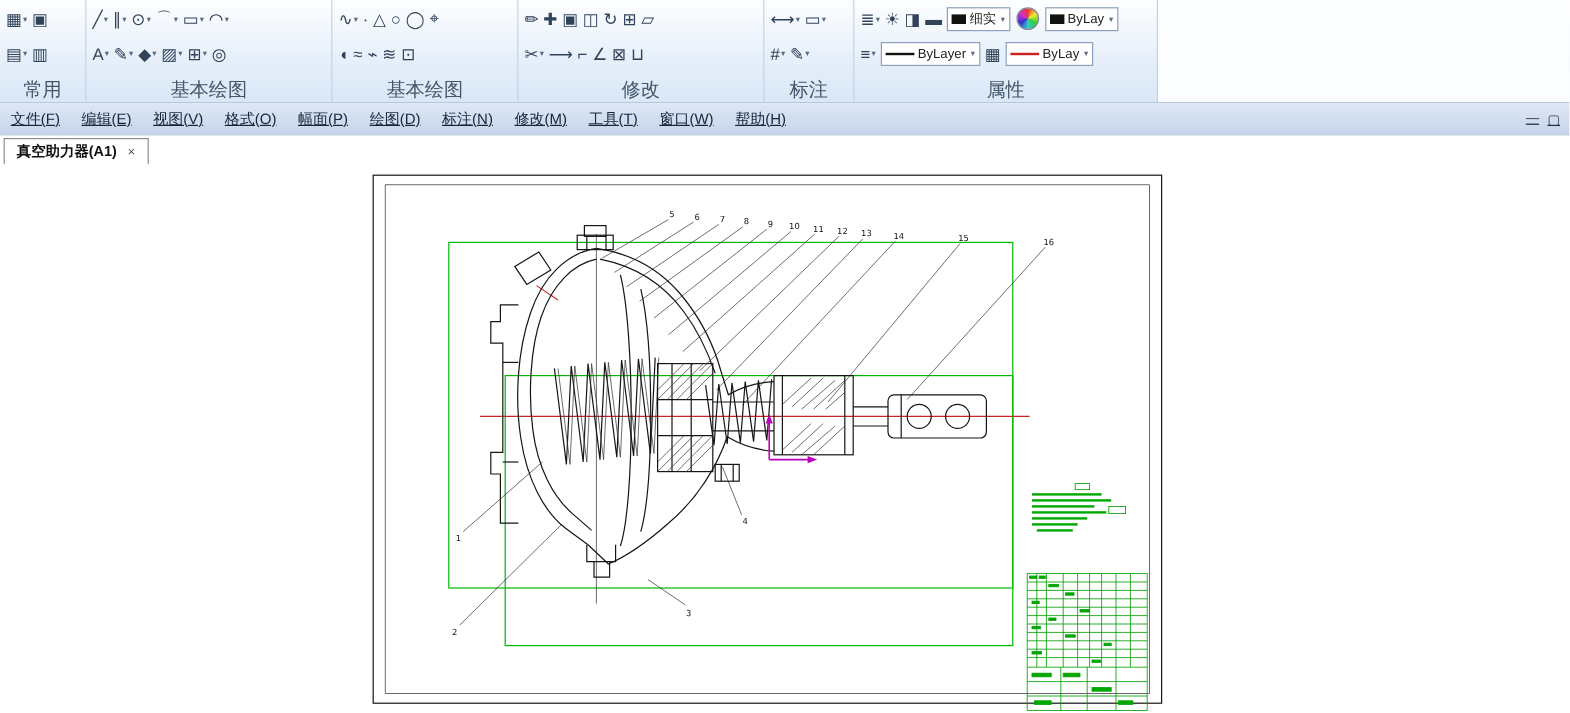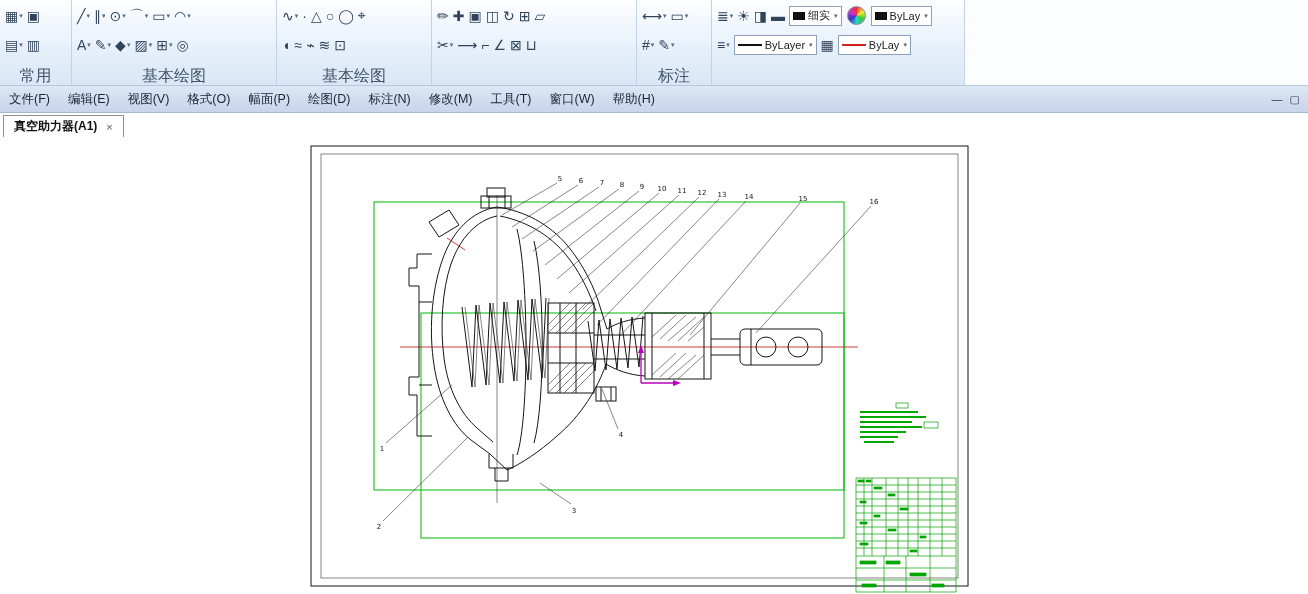--- a/index.html
+++ b/index.html
@@ -16,21 +16,21 @@
   .ric i{font-style:normal;}
   .dd{font-size:7px;color:#5a6a82;margin-left:1px;font-style:normal;}
   .rlabel{height:17px;text-align:center;font-size:16px;color:#44566b;line-height:16px;}
   .combo{display:inline-flex;align-items:center;background:#fff;border:1px solid #8aa0bc;height:18px;padding:0 3px;font-size:11px;gap:3px;margin:12px 2px;color:#222;}
   .combo .sw{width:12px;height:8px;background:#111;display:inline-block;}
   .combo .swline{width:24px;height:0;border-top:2px solid #111;display:inline-block;}
   .combo.red .swline{border-top-color:#cc2222;}
   .wheel{width:17px;height:17px;border-radius:50%;background:conic-gradient(#e33,#ee3,#3c3,#3cc,#33c,#c3c,#e33);border:1px solid #889;margin:0 3px;}
 
   
-  .menubar{height:27px;background:linear-gradient(#dde7f5,#c7d4ea);display:flex;align-items:center;font-size:12.5px;color:#16263a;border-bottom:1px solid #a9b9d0;box-sizing:border-box;}
+  .menubar{height:27px;background:linear-gradient(#dde7f5,#c7d4ea);display:flex;align-items:center;font-size:12.5px;color:#16263a;border-bottom:1px solid #a9b9d0;box-sizing:border-box;text-decoration:underline;}
   .menu-item{padding:0 9px;height:100%;display:flex;align-items:center;cursor:default;}
   .win-controls{margin-left:auto;display:flex;gap:7px;padding-right:8px;font-size:11px;color:#334;}
 
   
   .tabbar{height:24px;background:#fff;display:flex;align-items:flex-end;}
   .tab{display:flex;align-items:center;gap:9px;border:1px solid #8f8f8f;border-bottom:none;background:#fff;height:21px;margin-left:3px;padding:0 10px;font-size:12px;font-weight:bold;color:#111;}
   .tab .close{font-size:11px;color:#555;font-weight:normal;}
 
   
   .canvas{position:relative;height:457px;background:#fff;}
@@ -217,20 +217,21 @@
               <i>∠</i>
             </span>
           <span class="ric">
               <i>⊠</i>
             </span>
           <span class="ric">
               <i>⊔</i>
             </span>
         </div>
       </div>
+      <div class="rlabel">修改</div>
     </div>
 
     <div class="rgroup" style="width:75px">
       <div class="rrows">
         <div class="rrow">
           <span class="ric">
               <i>⟷</i>
               <i class="dd">▾</i>
             </span>
           <span class="ric">
@@ -293,20 +294,21 @@
           <span class="ric">
               <i>▦</i>
             </span>
           <span class="combo red">
               <span class="swline"></span>
               <span>ByLay</span>
               <i class="dd">▾</i>
             </span>
         </div>
       </div>
+      <div class="rlabel">属性</div>
     </div>
 
     <div class="rfill"></div>
   </div>
 
   <div class="menubar">
     <span class="menu-item">文件(F)</span>
     <span class="menu-item">编辑(E)</span>
     <span class="menu-item">视图(V)</span>
     <span class="menu-item">格式(O)</span>

